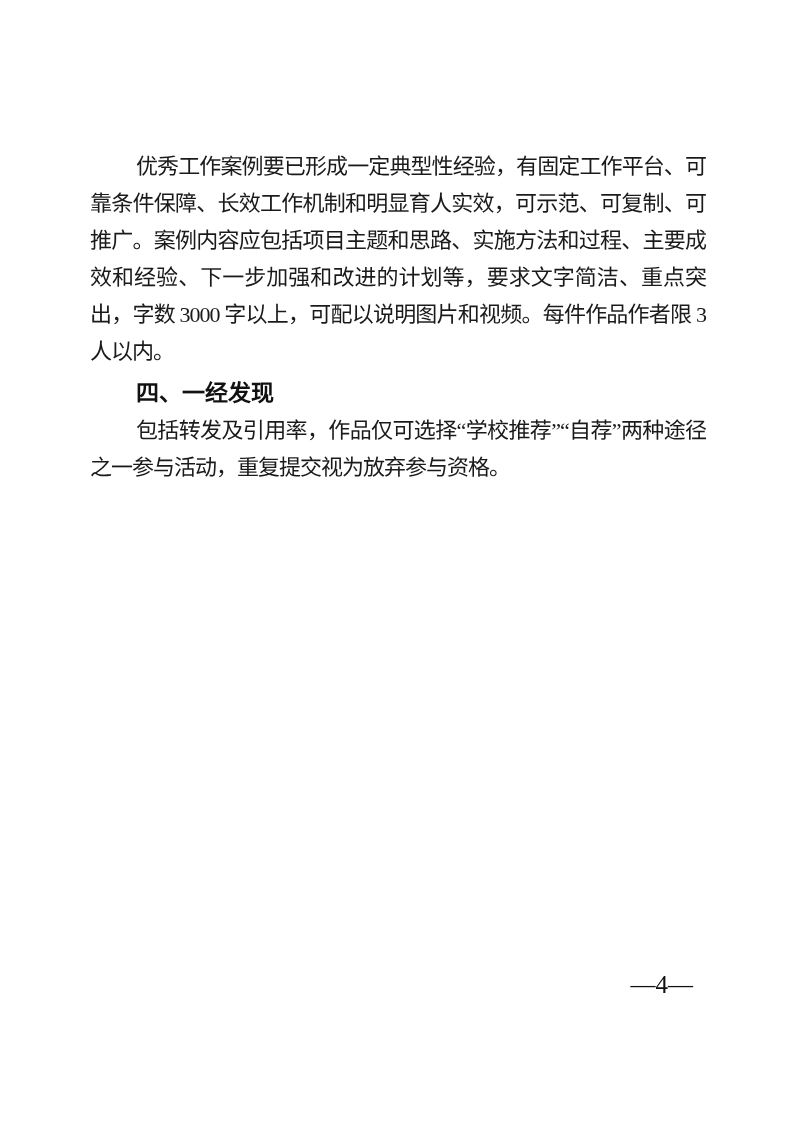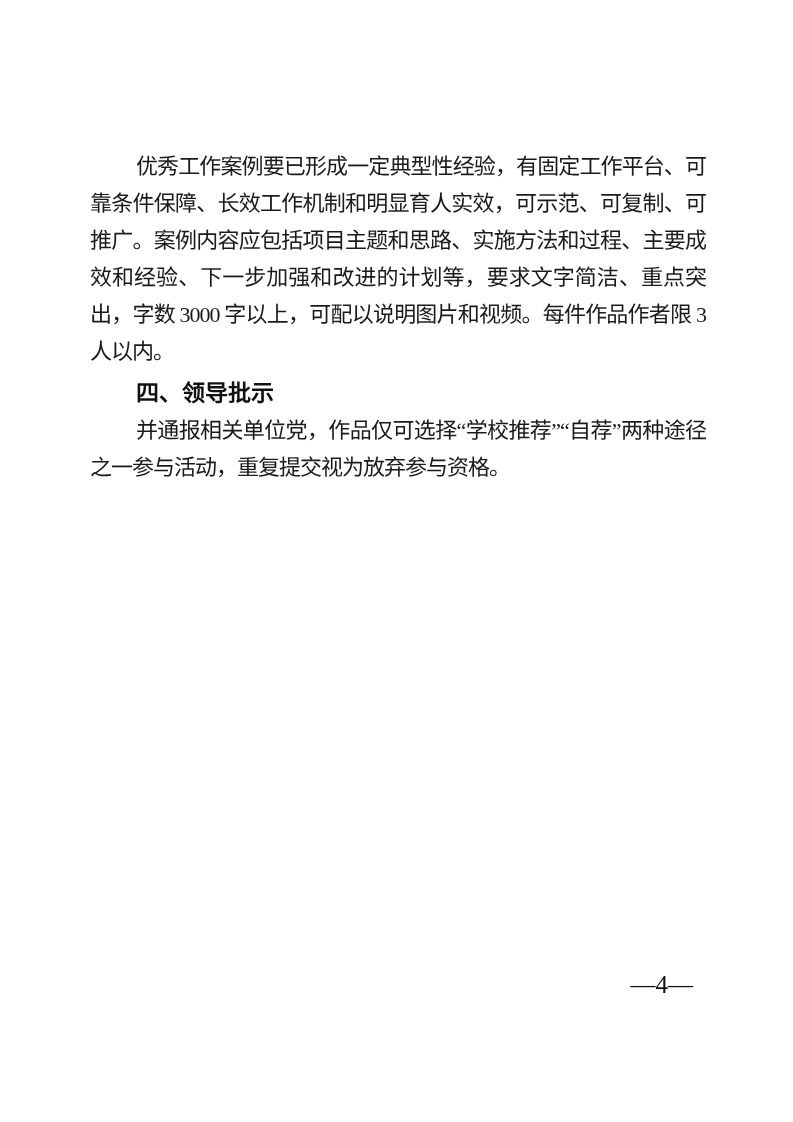--- a/index.html
+++ b/index.html
@@ -52,17 +52,17 @@
     line-height: 28px;
     color: #111111;
   }
 </style>
 </head>
 <body>
 
 <div class="page">
   <main class="doc-body">
     <p class="para">优秀工作案例要已形成一定典型性经验，有固定工作平台、可靠条件保障、长效工作机制和明显育人实效，可示范、可复制、可推广。案例内容应包括项目主题和思路、实施方法和过程、主要成效和经验、下一步加强和改进的计划等，要求文字简洁、重点突出，字数 3000 字以上，可配以说明图片和视频。每件作品作者限 3 人以内。</p>
-    <h2 class="heading">四、领导批示</h2>
-    <p class="para">并通报相关单位党，作品仅可选择“学校推荐”“自荐”两种途径之一参与活动，重复提交视为放弃参与资格。</p>
+    <h2 class="heading">四、一经发现</h2>
+    <p class="para">包括转发及引用率，作品仅可选择“学校推荐”“自荐”两种途径之一参与活动，重复提交视为放弃参与资格。</p>
   </main>
   <div class="page-number">—4—</div>
 </div>
 
 </body></html>

